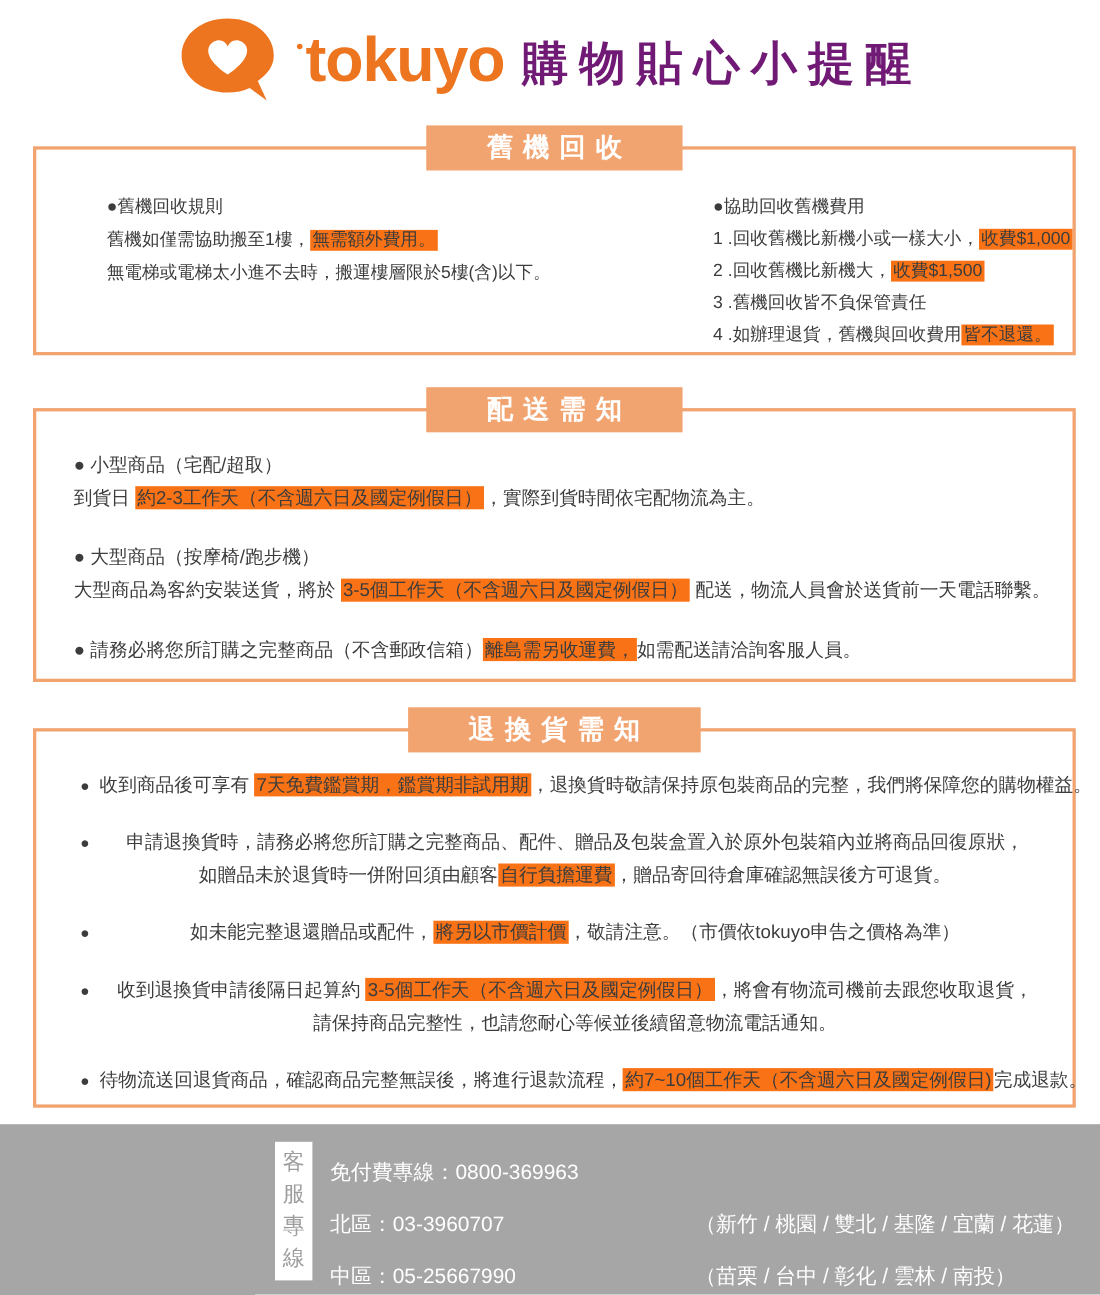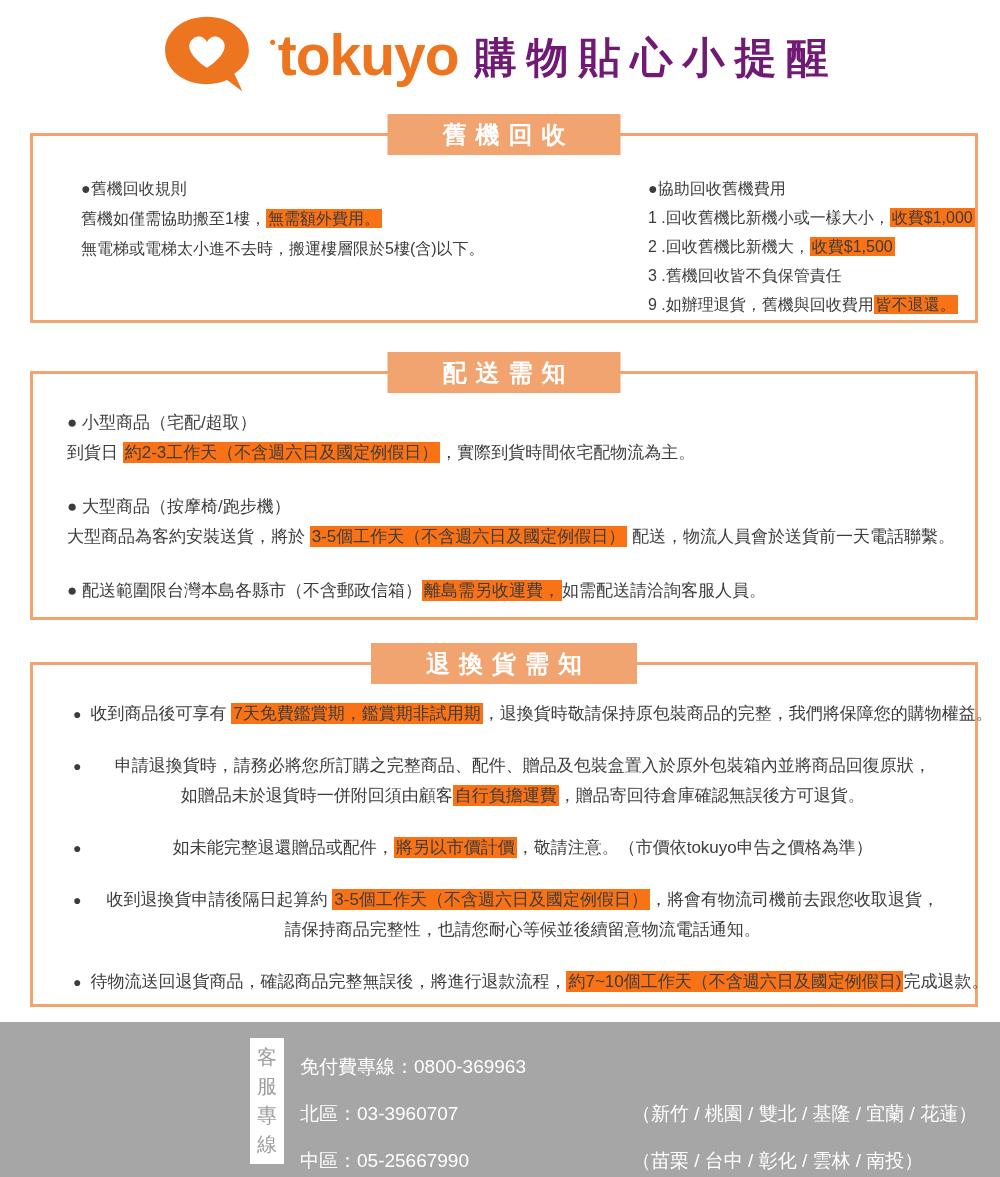--- a/index.html
+++ b/index.html
@@ -21,21 +21,21 @@
   .logo-dot{font-size:18px;margin:6px 3px 0 0;}
   .page-title{
     font-size:42px;font-weight:bold;color:#701a75;letter-spacing:10px;line-height:1;
     margin-top:6px;white-space:nowrap;
   }
   
   .section{
     position:absolute;left:30px;width:948px;box-sizing:border-box;
     border:3px solid #f2a470;background:#fff;
   }
-  #sec-recycle{top:133px;height:190px;}
+  #sec-recycle{top:133px;height:190px;padding-left:16px;}
   #sec-delivery{top:371px;height:249px;}
   #sec-returns{top:662px;height:345px;text-align:center;}
   .section-title{
     position:absolute;top:-22px;left:50%;transform:translateX(-50%);
     background:#f2a470;color:#ffffff;font-weight:bold;font-size:24px;
     letter-spacing:9px;padding:0 46px 0 55px;height:41px;line-height:41px;
     white-space:nowrap;
   }
   .line{white-space:nowrap;}
   .hl{background:#f97316;padding:1px 2px;}
@@ -89,35 +89,35 @@
     <div class="col-left">
         <div class="line"><span>●舊機回收規則</span></div>
         <div class="line"><span>舊機如僅需協助搬至1樓，</span><span class="hl">無需額外費用。</span></div>
         <div class="line"><span>無電梯或電梯太小進不去時，搬運樓層限於5樓(含)以下。</span></div>
       </div>
     <div class="col-right">
         <div class="line"><span>●協助回收舊機費用</span></div>
         <div class="line"><span>1 .回收舊機比新機小或一樣大小，</span><span class="hl">收費$1,000</span></div>
         <div class="line"><span>2 .回收舊機比新機大，</span><span class="hl">收費$1,500</span></div>
         <div class="line"><span>3 .舊機回收皆不負保管責任</span></div>
-        <div class="line"><span>9 .如辦理退貨，舊機與回收費用</span><span class="hl">皆不退還。</span></div>
+        <div class="line"><span>4 .如辦理退貨，舊機與回收費用</span><span class="hl">皆不退還。</span></div>
       </div>
   </div>
 </div>
 
 <div class="section" id="sec-delivery">
   <div class="section-title">配送需知</div>
   <div class="flat-lines">
       <div class="line"><span>● 小型商品（宅配/超取）</span></div>
       <div class="line"><span>到貨日 </span><span class="hl">約2-3工作天（不含週六日及國定例假日）</span><span>，實際到貨時間依宅配物流為主。</span></div>
       <div class="spacer"></div>
       <div class="line"><span>● 大型商品（按摩椅/跑步機）</span></div>
       <div class="line"><span>大型商品為客約安裝送貨，將於 </span><span class="hl">3-5個工作天（不含週六日及國定例假日）</span><span> 配送，物流人員會於送貨前一天電話聯繫。</span></div>
       <div class="spacer"></div>
-      <div class="line"><span>● 配送範圍限台灣本島各縣市（不含郵政信箱）</span><span class="hl">離島需另收運費，</span><span>如需配送請洽詢客服人員。</span></div>
+      <div class="line"><span>● 請務必將您所訂購之完整商品（不含郵政信箱）</span><span class="hl">離島需另收運費，</span><span>如需配送請洽詢客服人員。</span></div>
     </div>
 </div>
 
 <div class="section" id="sec-returns">
   <div class="section-title">退換貨需知</div>
   <div class="items">
       <div class="notice-item">
         <span class="bullet">●</span>
         <div class="item-lines">
           <div class="line"><span>收到商品後可享有 </span><span class="hl">7天免費鑑賞期，鑑賞期非試用期</span><span>，退換貨時敬請保持原包裝商品的完整，我們將保障您的購物權益。</span></div>

